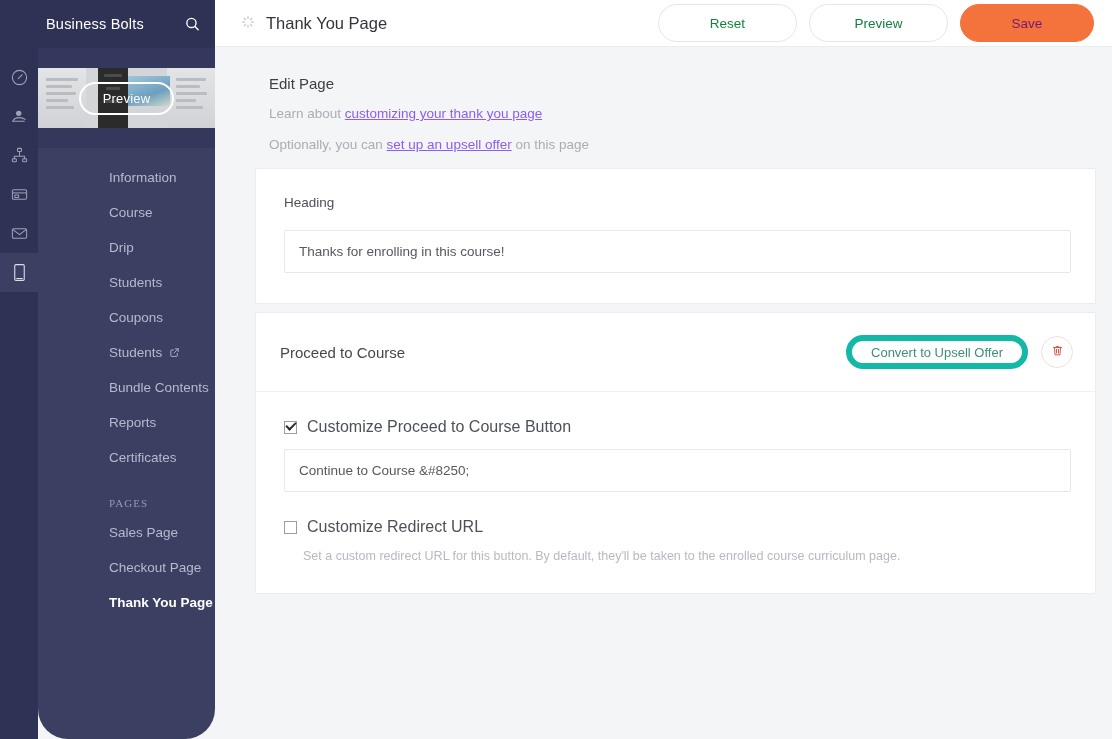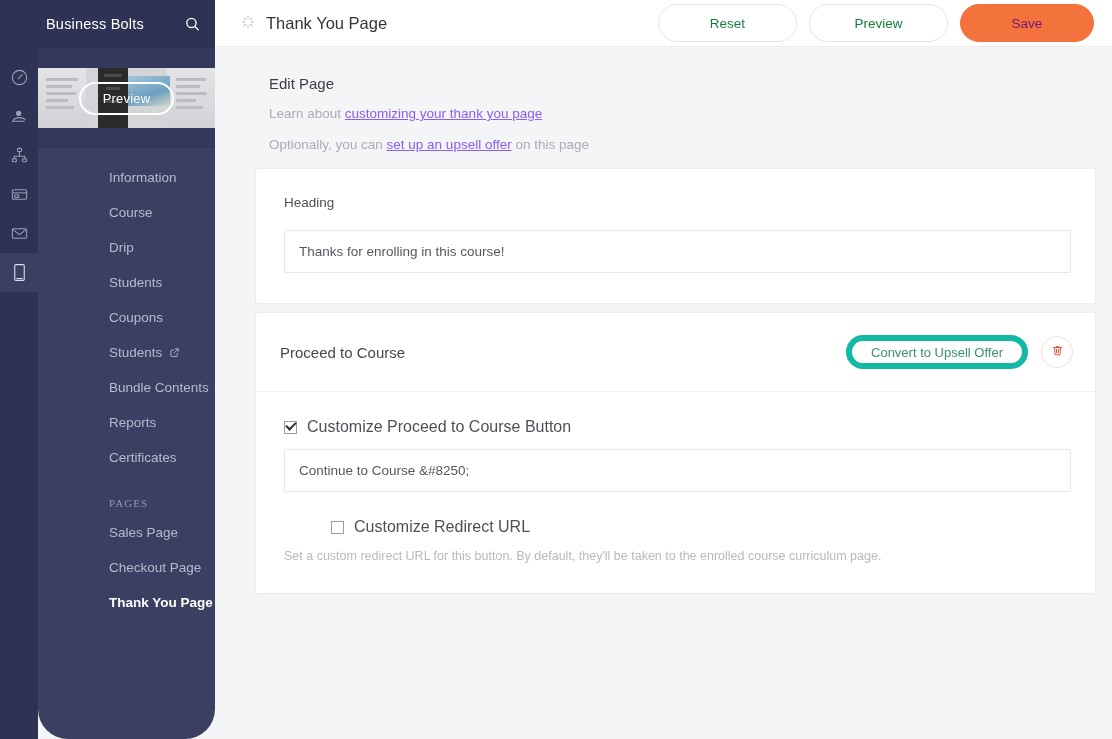--- a/index.html
+++ b/index.html
@@ -264,22 +264,23 @@
     transform: rotate(-45deg);
   }
   .check-label {
     font-size: 16px;
     color: #4c5158;
   }
   .help-text {
     font-size: 12.5px;
     color: #b6b9bf;
     margin-top: 7px;
-  }
-  .mt24 { margin-top: 26px; margin-left: 47px; }
+    margin-left: 19px;
+  }
+  .mt24 { margin-top: 26px; }
 </style>
 </head>
 <body>
 
 <div class="app">
 
   <div class="rail">
     <div class="rail-brandspace"></div>
     <div class="rail-icons">
 

